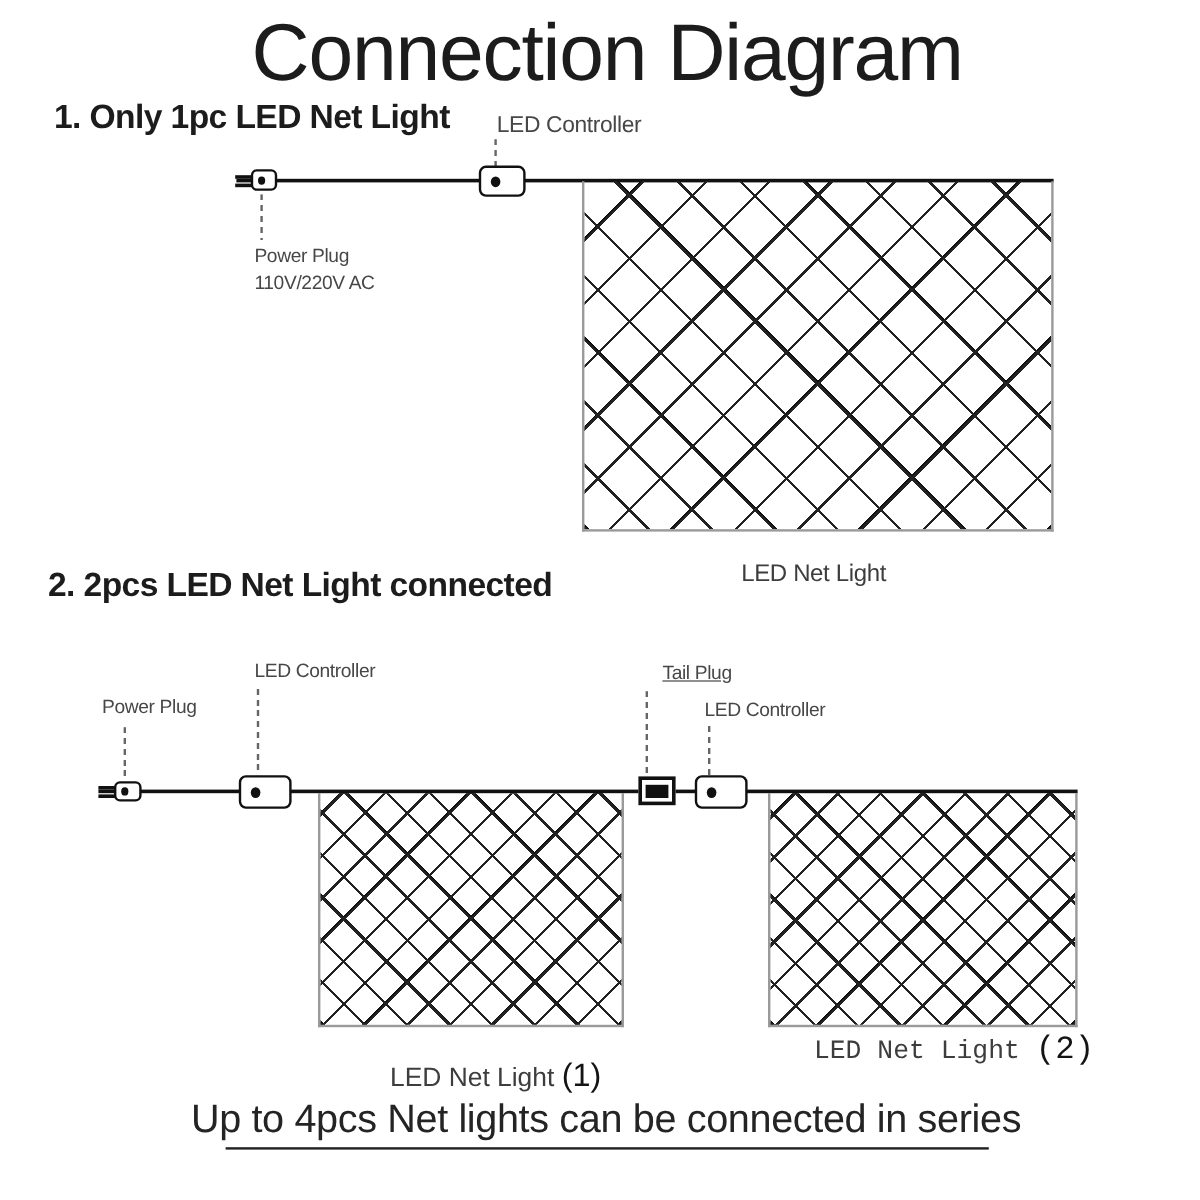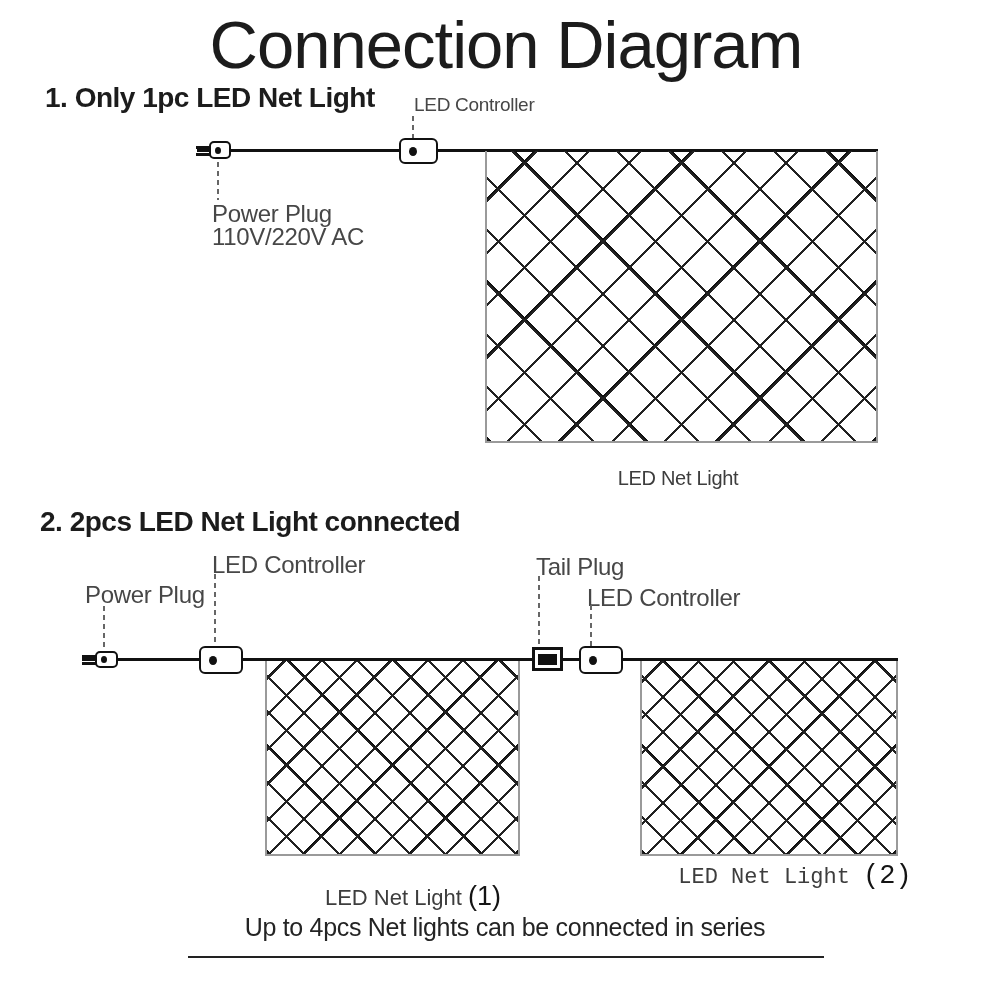--- a/index.html
+++ b/index.html
@@ -3,21 +3,21 @@
 <meta charset="utf-8">
 <style>
   html,body{margin:0;padding:0;background:#ffffff;}
   body{
     width:1000px;height:1000px;position:relative;overflow:hidden;
     font-family:"Liberation Sans", sans-serif;
     --ink:#111111;--heading:#1c1c1c;--label:#474747;
     --net-line:#222222;--net-border:#9a9a9a;
   }
   .abs{position:absolute;}
-  .label{color:var(--label);font-size:24px;white-space:nowrap;letter-spacing:-0.3px;}
+  .label{color:var(--label);font-size:16px;white-space:nowrap;letter-spacing:-0.3px;}
   .leader{width:2px;background:repeating-linear-gradient(to bottom,#666 0 5px,transparent 5px 9px);}
   .wire{height:3px;background:var(--ink);}
   .net{
     box-sizing:border-box;
     border-left:2px solid var(--net-border);
     border-right:2px solid var(--net-border);
     border-bottom:2px solid var(--net-border);
     background-image:
       repeating-linear-gradient(45deg,  var(--net-line) 0 2px, transparent 2px var(--p)),
       repeating-linear-gradient(-45deg, var(--net-line) 0 2px, transparent 2px var(--p)),
@@ -46,45 +46,45 @@
   [data-name="s1-plug-prong-top"]{left:196px;top:146px;}
   [data-name="s1-plug-prong-bottom"]{left:196px;top:153px;}
   [data-name="s1-power-plug-icon"]{left:209px;top:141px;width:22px;height:18px;border-radius:5px;}
   [data-name="s1-plug-leader"]{left:217px;top:162px;height:38px;}
   [data-name="s1-power-plug-label"]{left:212px;top:202px;line-height:23px;}
   [data-name="s1-led-controller-icon"]{left:399px;top:138px;width:39px;height:26px;}
   [data-name="s1-net"]{left:485px;top:151px;width:393px;height:292px;--p:37px;}
   [data-name="s1-net-label"]{left:678px;top:467px;font-size:20px;}
 
   
-  [data-name="section2-heading"]{left:40px;top:506px;text-align:right;}
+  [data-name="section2-heading"]{left:40px;top:472px;text-align:right;}
   [data-name="s2-controller1-label"]{left:212px;top:551px;}
   [data-name="s2-power-plug-label"]{left:85px;top:581px;}
-  [data-name="s2-tail-plug-label"]{left:536px;top:553px;}
+  [data-name="s2-tail-plug-label"]{left:552px;top:553px;text-decoration:underline;}
   [data-name="s2-controller2-label"]{left:587px;top:584px;}
   [data-name="s2-plug-leader"]{left:103px;top:606px;height:44px;}
   [data-name="s2-controller1-leader"]{left:214px;top:574px;height:72px;}
   [data-name="s2-tail-plug-leader"]{left:538px;top:576px;height:70px;}
   [data-name="s2-controller2-leader"]{left:590px;top:605px;height:42px;}
   [data-name="s2-wire"]{left:82px;top:658px;width:816px;}
   [data-name="s2-plug-prong-top"]{left:82px;top:655px;width:14px;}
   [data-name="s2-plug-prong-bottom"]{left:82px;top:662px;width:14px;}
   [data-name="s2-power-plug-icon"]{left:95px;top:651px;width:23px;height:17px;border-radius:5px;}
   [data-name="s2-led-controller1-icon"]{left:199px;top:646px;width:44px;height:28px;}
   [data-name="s2-tail-plug-icon"]{left:532px;top:647px;width:31px;height:24px;border:3px solid var(--ink);justify-content:center;}
   [data-name="s2-tail-plug-icon"] .block{width:19px;height:11px;background:var(--ink);}
   [data-name="s2-led-controller2-icon"]{left:579px;top:646px;width:44px;height:28px;}
   [data-name="s2-net-1"]{left:265px;top:661px;width:255px;height:195px;--p:25px;}
   [data-name="s2-net-2"]{left:640px;top:661px;width:258px;height:195px;--p:25px;}
   [data-name="s2-net1-label"]{left:413px;top:861px;margin-top:20px;}
   [data-name="s2-net2-label"]{left:795px;top:861px;font-family:Liberation Mono, monospace;}
 
   
   [data-name="footer-note"]{left:505px;top:913px;transform:translateX(-50%);
-    font-size:25px;color:#242424;letter-spacing:-0.3px;white-space:nowrap;}
+    font-size:33px;color:#242424;letter-spacing:-0.3px;white-space:nowrap;}
   [data-name="footer-underline"]{left:188px;top:956px;width:636px;height:2px;background:#222;}
 </style>
 </head>
 <body data-name="connection-diagram-page" style="--ink: #111111; --heading: #1c1c1c; --label: #474747; --net-line: #222222; --net-border: #9a9a9a;">
 
 <div class="abs" data-name="page-title">Connection Diagram</div>
 
 <div class="abs heading" data-name="section1-heading">1. Only 1pc LED Net Light</div>
 
 <div class="abs label" data-name="s1-controller-label">LED Controller</div>

